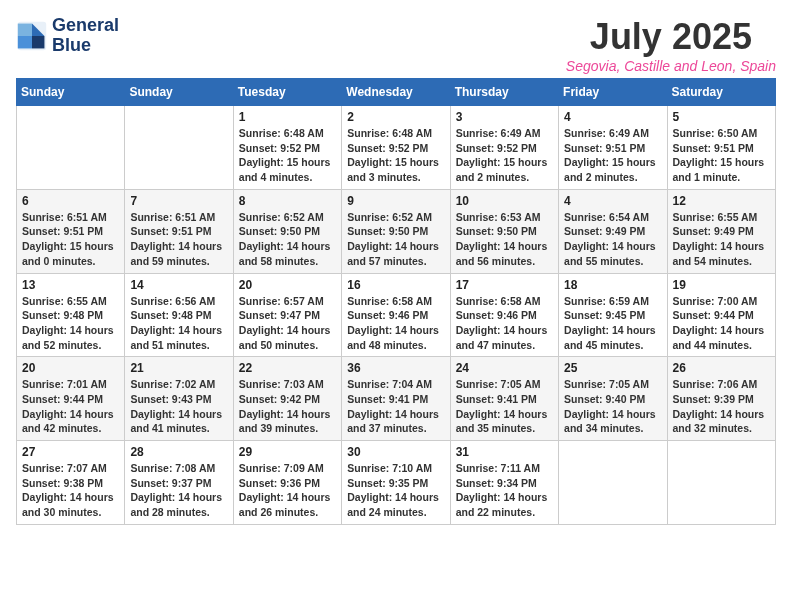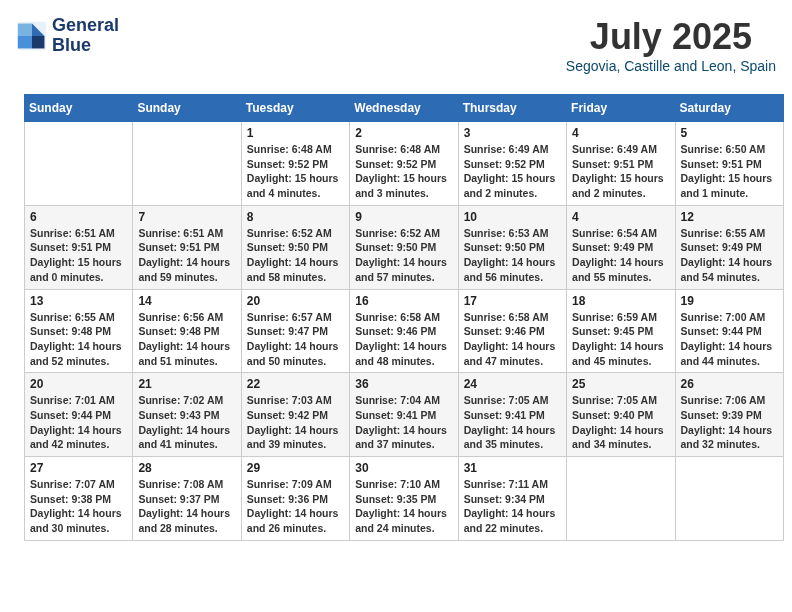--- a/index.html
+++ b/index.html
@@ -7,21 +7,21 @@
       font-family: Arial, sans-serif;
       background: #fff;
       width: 792px;
       min-height: 612px;
       padding: 16px;
     }
     .header-area {
       display: flex;
       justify-content: space-between;
       align-items: flex-start;
-      margin-bottom: 20px;
+      margin-bottom: 4px;
     }
     .logo {
       display: flex;
       align-items: center;
       gap: 4px;
     }
     .logo-text {
       font-size: 18px;
       font-weight: bold;
       color: #1a3a6b;
@@ -34,27 +34,27 @@
     .title-area {
       text-align: center;
     }
     .month-year {
       font-size: 36px;
       font-weight: bold;
       color: #333;
     }
     .location {
       font-size: 14px;
-      color: #0c4a6e;
+      color: #ec4899;
+      font-style: italic;
     }
     .calendar {
       width: 100%;
       border-collapse: collapse;
       font-size: 11px;
-      margin-left: 8px;
     }
     .calendar thead th {
       background-color: #2d6bb5;
       color: #fff;
       padding: 6px 4px;
       text-align: left;
       font-size: 12px;
       font-weight: bold;
       border: 1px solid #2d6bb5;
     }

